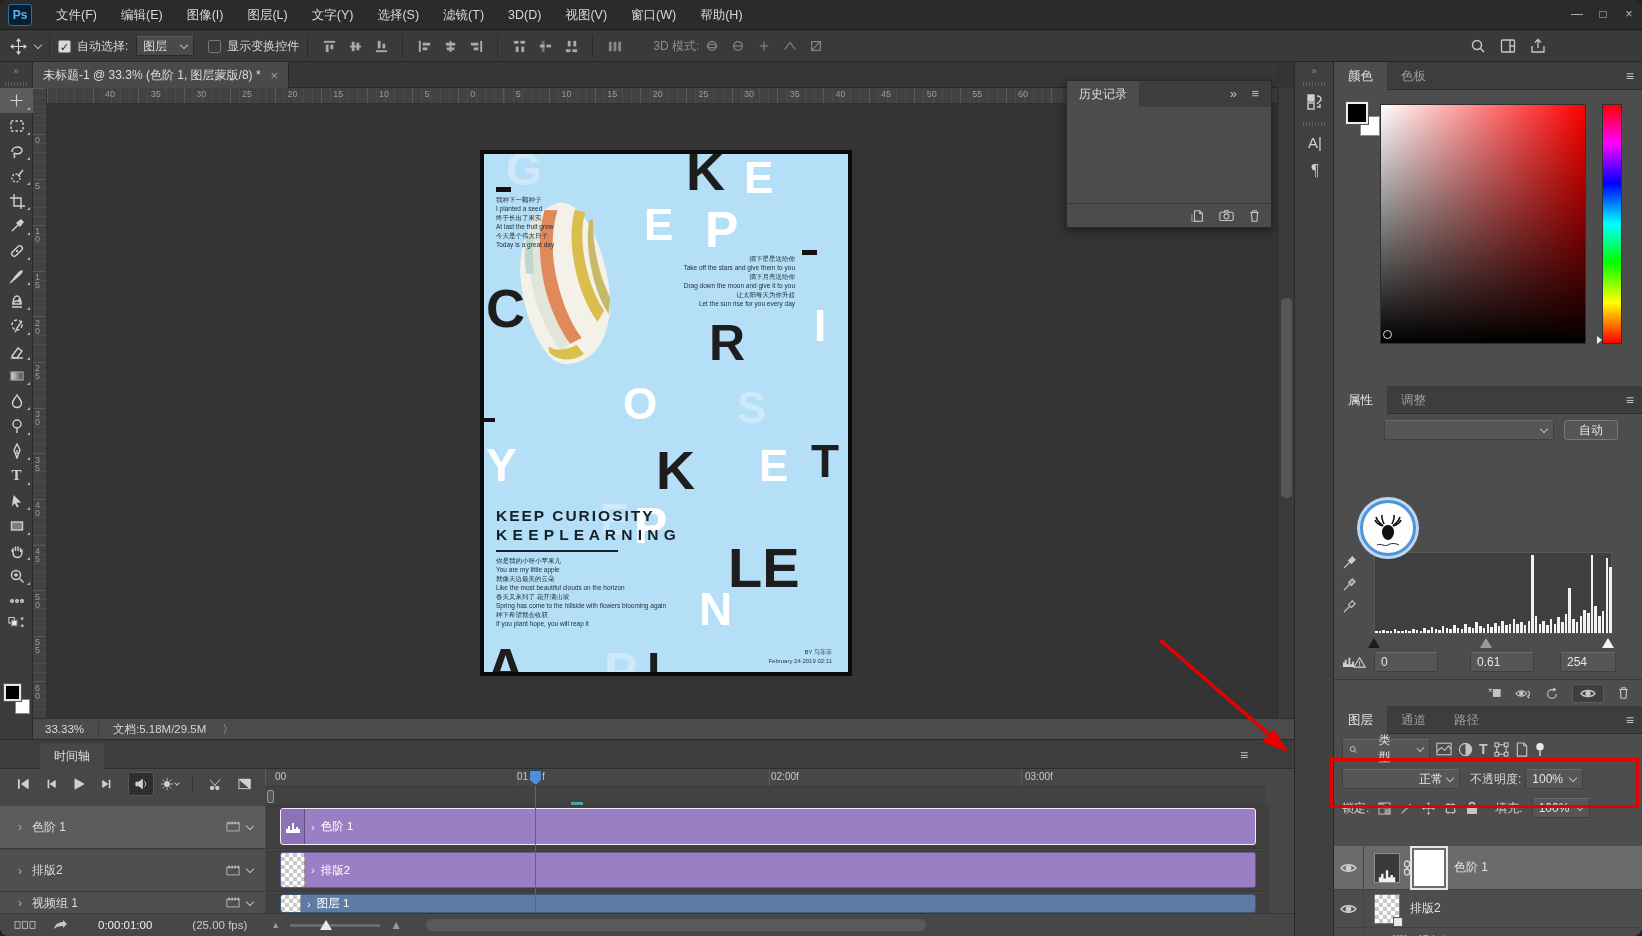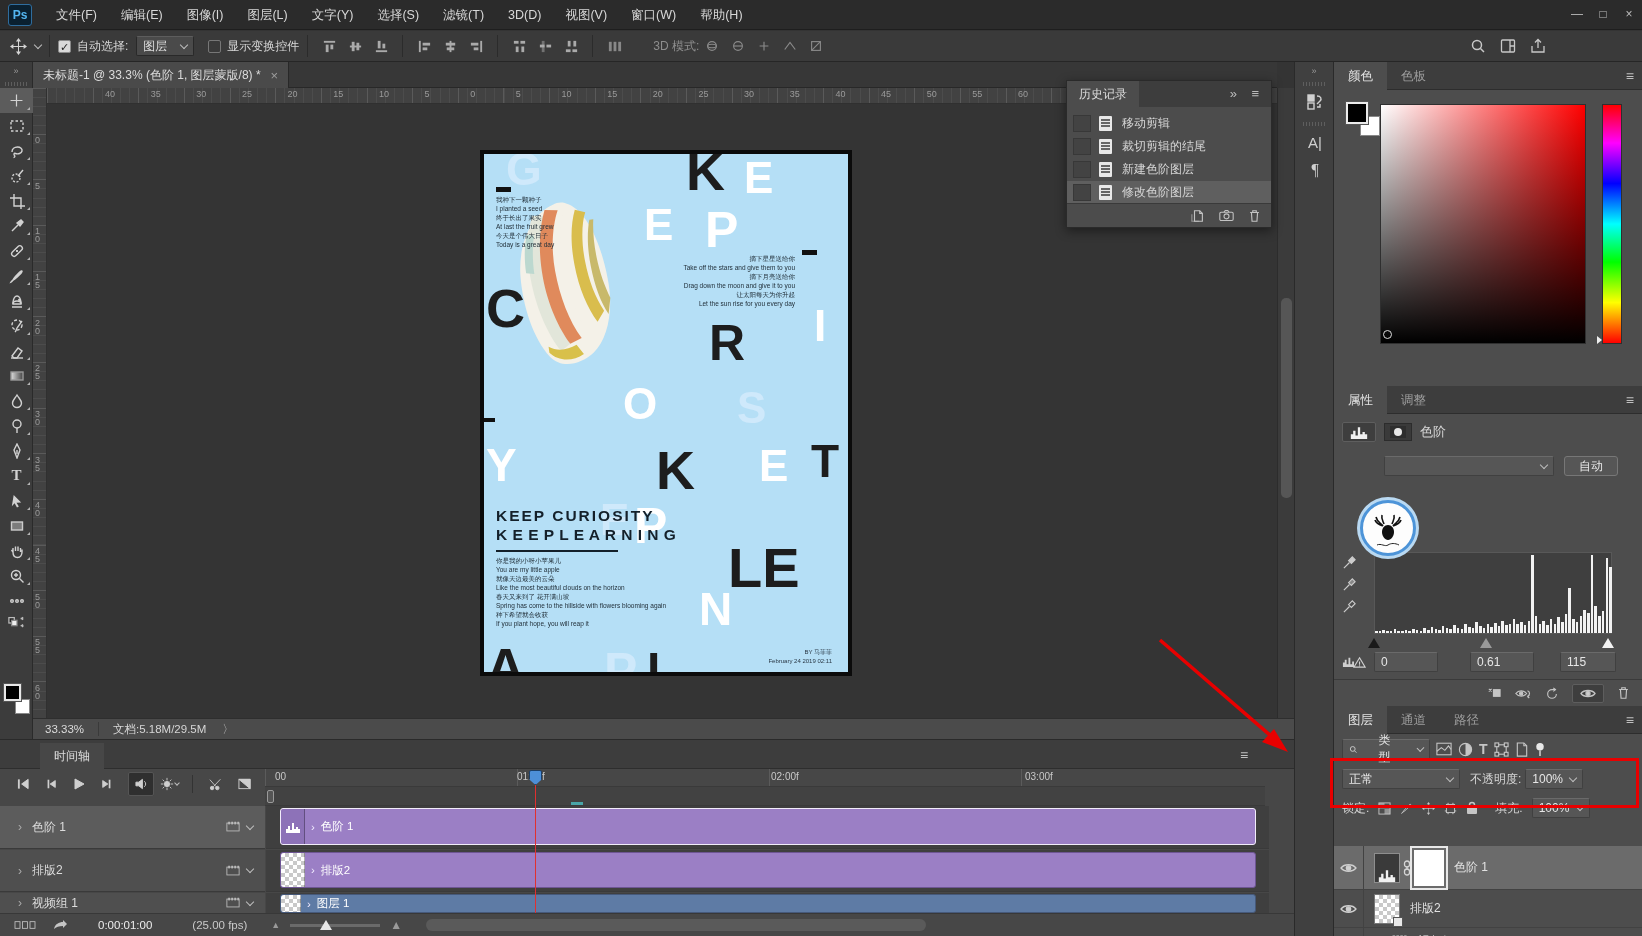--- a/index.html
+++ b/index.html
@@ -1,17 +1,17 @@
 <!DOCTYPE html>
 <html><head>
 <meta charset="utf-8">
 <style>
   *{margin:0;padding:0;box-sizing:border-box;font-family:"Liberation Sans","DejaVu Sans",sans-serif;}
   html,body{background:#222;}
-  #app{position:relative;width:1642px;height:936px;background:#343434;overflow:hidden;color:#d6d6d6;font-size:12px;}
+  #app{position:relative;width:1642px;height:936px;background:#343434;overflow:hidden;color:#d6d6d6;font-size:12px;border-radius:9px;}
   .abs{position:absolute;}
   .flex{display:flex;align-items:center;}
   svg{display:block;}
   .chev{display:inline-block;width:6px;height:6px;border-right:1.5px solid #bdbdbd;border-bottom:1.5px solid #bdbdbd;transform:rotate(45deg);margin-left:4px;margin-top:-3px;}
   
   #menubar{left:0;top:0;width:1642px;height:30px;background:#2b2b2b;border-bottom:1px solid #1e1e1e;display:flex;align-items:center;}
   #pslogo{width:24px;height:22px;margin:0 12px 0 8px;background:#0a2030;border:1px solid #2f6d9e;border-radius:3px;color:#53b5f0;font-weight:bold;font-size:12px;display:flex;align-items:center;justify-content:center;}
   .menu-item{padding:0 12px;height:30px;line-height:30px;color:#d8d8d8;font-size:12.5px;cursor:default;}
   #winctl{position:absolute;right:0;top:0;height:30px;display:flex;}
   #winctl span{width:26px;height:30px;text-align:center;line-height:28px;color:#bbb;font-size:12px;}
@@ -581,42 +581,20 @@
       </div>
     </div>
   </div>
 
   <div id="history" class="abs">
     <div class="tabbar">
       <div class="tab">历史记录</div>
       <span class="hd-ico" style="right:34px">»</span>
       <span class="hd-ico" style="right:12px">≡</span>
     </div>
-    <div style="padding-top:5px">
-      <div class="hrow">
-          <div class="hwell"></div>
-          <div class="hdoc"></div>
-          <span>移动剪辑</span>
-        </div>
-      <div class="hrow">
-          <div class="hwell"></div>
-          <div class="hdoc"></div>
-          <span>裁切剪辑的结尾</span>
-        </div>
-      <div class="hrow">
-          <div class="hwell"></div>
-          <div class="hdoc"></div>
-          <span>新建色阶图层</span>
-        </div>
-      <div class="hrow sel">
-          <div class="hwell"></div>
-          <div class="hdoc"></div>
-          <span>修改色阶图层</span>
-        </div>
-    </div>
     <div class="foot">
       <svg width="14" height="14" viewBox="0 0 16 16">
           <path d="M4 2h6l3 3v9H4z"></path>
           <path d="M10 2v3h3"></path>
           <path d="M1 6v8h8" opacity=".6"></path>
         </svg>
       <svg width="15" height="13" viewBox="0 0 18 14">
           <rect x="1" y="3" width="16" height="10" rx="1.5"></rect>
           <circle cx="9" cy="8" r="3"></circle>
           <path d="M6 3l1.5-2h3L12 3"></path>
@@ -829,34 +807,20 @@
       <div id="huebar"></div>
       <div id="huemark"></div>
     </div>
 
     <div class="ptabbar">
       <div class="ptab active">属性</div>
       <div class="ptab">调整</div>
       <span class="pmenu">≡</span>
     </div>
     <div id="propspanel" style="height:292px">
-      <div class="prow" style="height:36px;gap:8px">
-        <div class="pressbox">
-            <svg width="20" height="14" viewBox="0 0 16 12" fill="#f0f0f0">
-              <path d="M1 12V8h2V5h2v4h2V2h2v6h2V6h2v2h2v4z"></path>
-            </svg>
-          </div>
-        <div style="background:#3a3a3a;border:1px solid #2c2c2c;padding:2px 5px">
-            <svg width="16" height="12" viewBox="0 0 16 12">
-              <rect x="0" y="0" width="16" height="12" fill="#2e2e2e"></rect>
-              <circle cx="8" cy="6" r="4" fill="#e8e8e8"></circle>
-            </svg>
-          </div>
-        <span style="font-size:13px">色阶</span>
-      </div>
       <div class="prow" style="height:32px">
         <div style="width:36px"></div>
         <div class="field" style="width:170px;justify-content:flex-end;margin-left:6px">
             <span class="chev"></span>
           </div>
         <div class="field" style="width:54px;justify-content:center;margin-left:10px;border-radius:3px;border-color:#777">
             <span>自动</span>
           </div>
       </div>
 
@@ -962,21 +926,21 @@
             <rect x="18.4" y="12.2" width="1.2" height="1.2"></rect>
           </svg>
         </div>
       <div class="field" style="position:absolute;left:40px;top:238px;width:64px">
           <span>0</span>
         </div>
       <div class="field" style="position:absolute;left:136px;top:238px;width:64px">
           <span>0.61</span>
         </div>
       <div class="field" style="position:absolute;left:226px;top:238px;width:56px">
-          <span>115</span>
+          <span>254</span>
         </div>
       <div id="propsfoot">
         <svg width="15" height="14" viewBox="0 0 16 15">
             <path d="M6 3L3 6M3 3l3 3" stroke-width="1.1"></path>
             <rect x="8" y="4" width="7" height="7" fill="#c5c5c5"></rect>
           </svg>
         <svg width="18" height="13" viewBox="0 0 20 14">
             <path d="M2 7C5 3 11 3 14 7c-3 4-9 4-12 0z"></path>
             <circle cx="8" cy="7" r="1.8" fill="#c5c5c5"></circle>
             <path d="M15 4c3 1 3 5 0 6M17 9l-1.8 1.5L17 12"></path>
@@ -1032,21 +996,21 @@
         <svg width="14" height="15" viewBox="0 0 14 16" fill="none" stroke="#c5c5c5" stroke-width="1.2">
             <path d="M2 1h7l3 3v11H2z"></path>
             <path d="M9 1v3h3"></path>
           </svg>
         <svg width="10" height="15" viewBox="0 0 10 16" fill="#e8e8e8">
             <circle cx="5" cy="5" r="4"></circle>
             <path d="M4.3 9h1.4v6h-1.4z"></path>
           </svg>
       </div>
       <div class="prow" style="height:30px">
-        <div class="field" style="width:118px;justify-content:space-between">
+        <div class="field" style="width:118px;justify-content:flex-end">
             <span>正常</span>
             <span class="chev"></span>
           </div>
         <span style="margin-left:10px">不透明度:</span>
         <div class="field" style="width:58px;justify-content:space-between;margin-left:4px">
             <span>100%</span>
             <span class="chev"></span>
           </div>
       </div>
       <div class="prow" style="height:28px;gap:9px">

